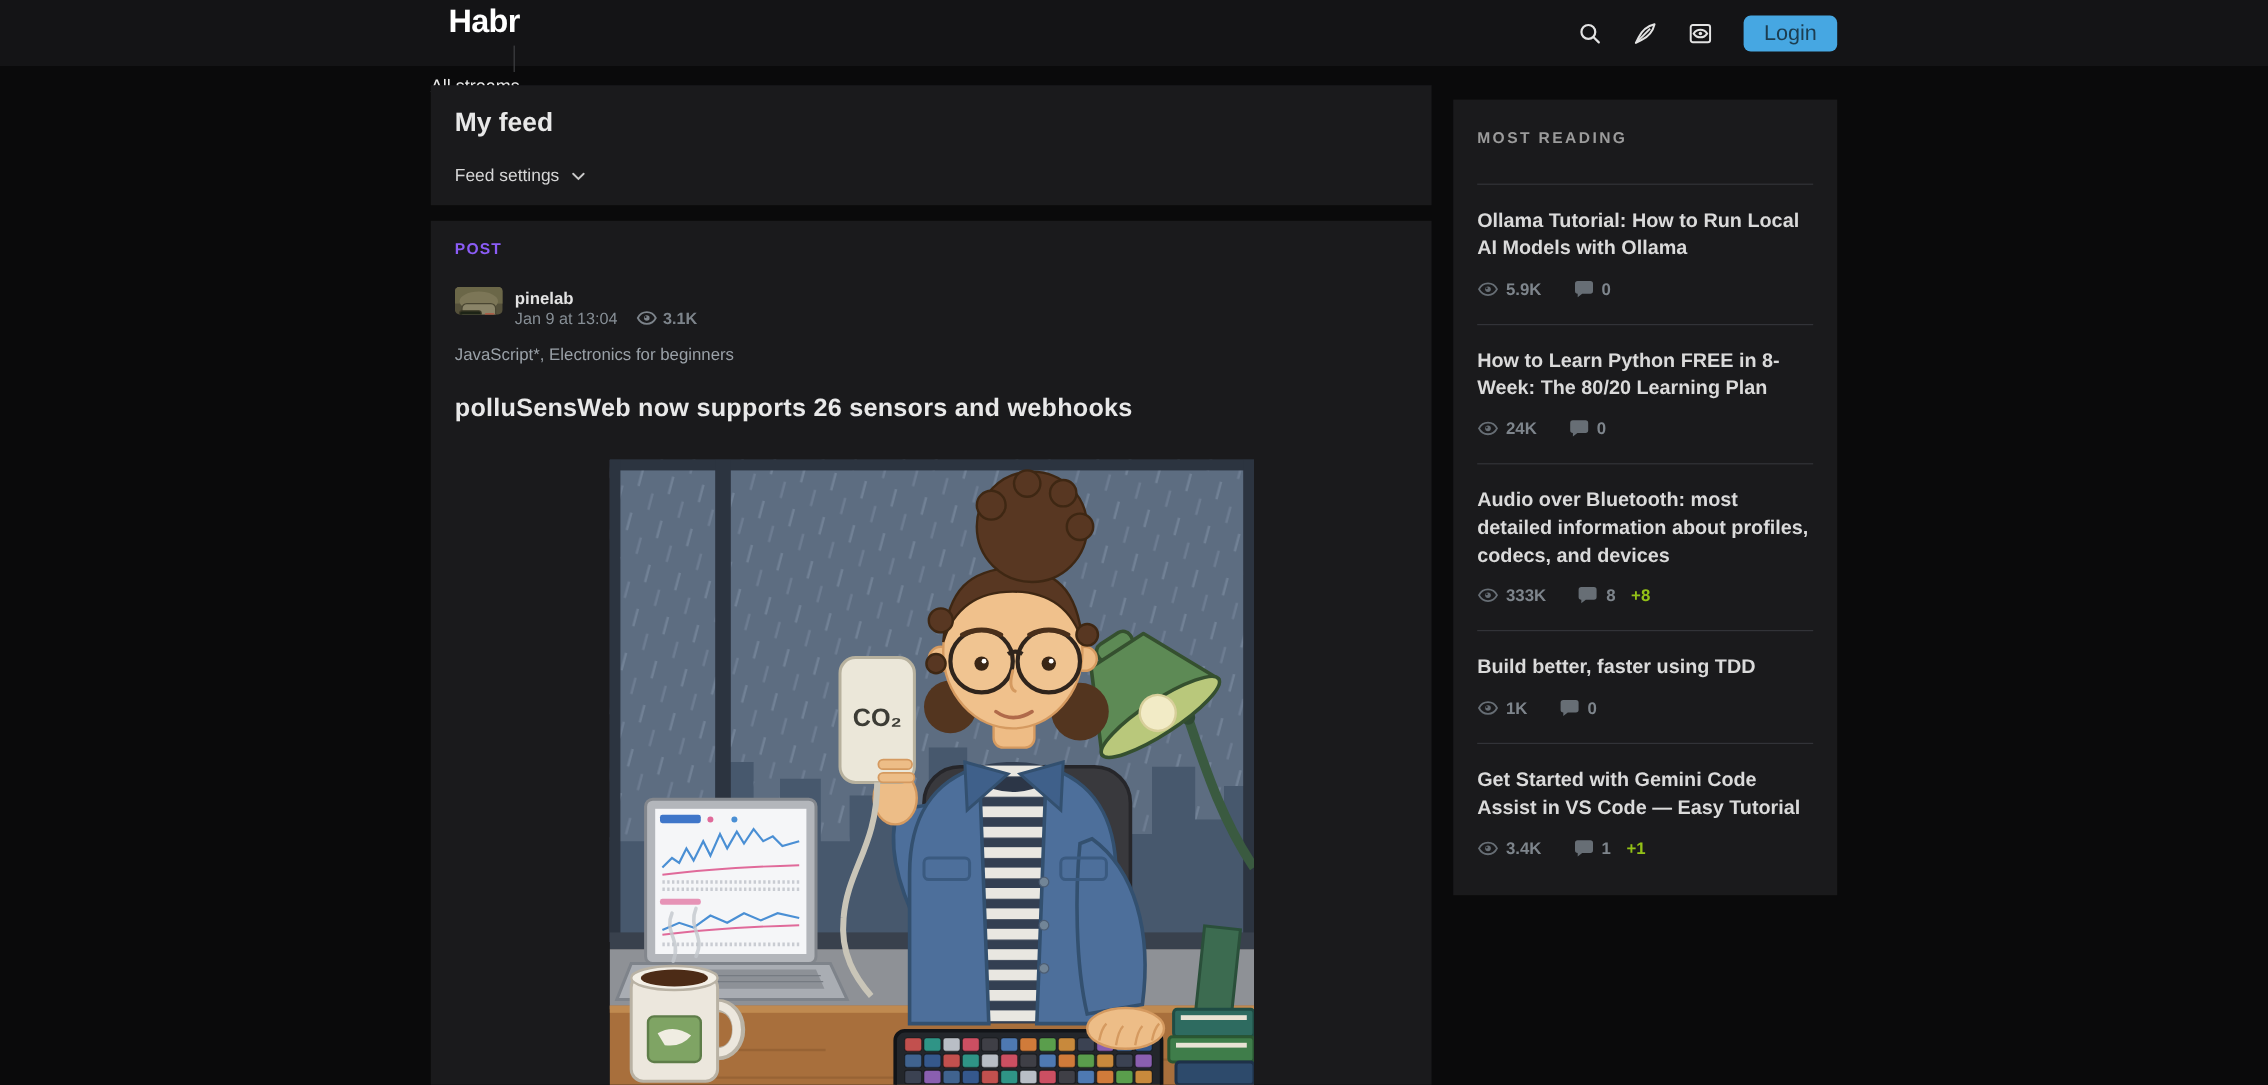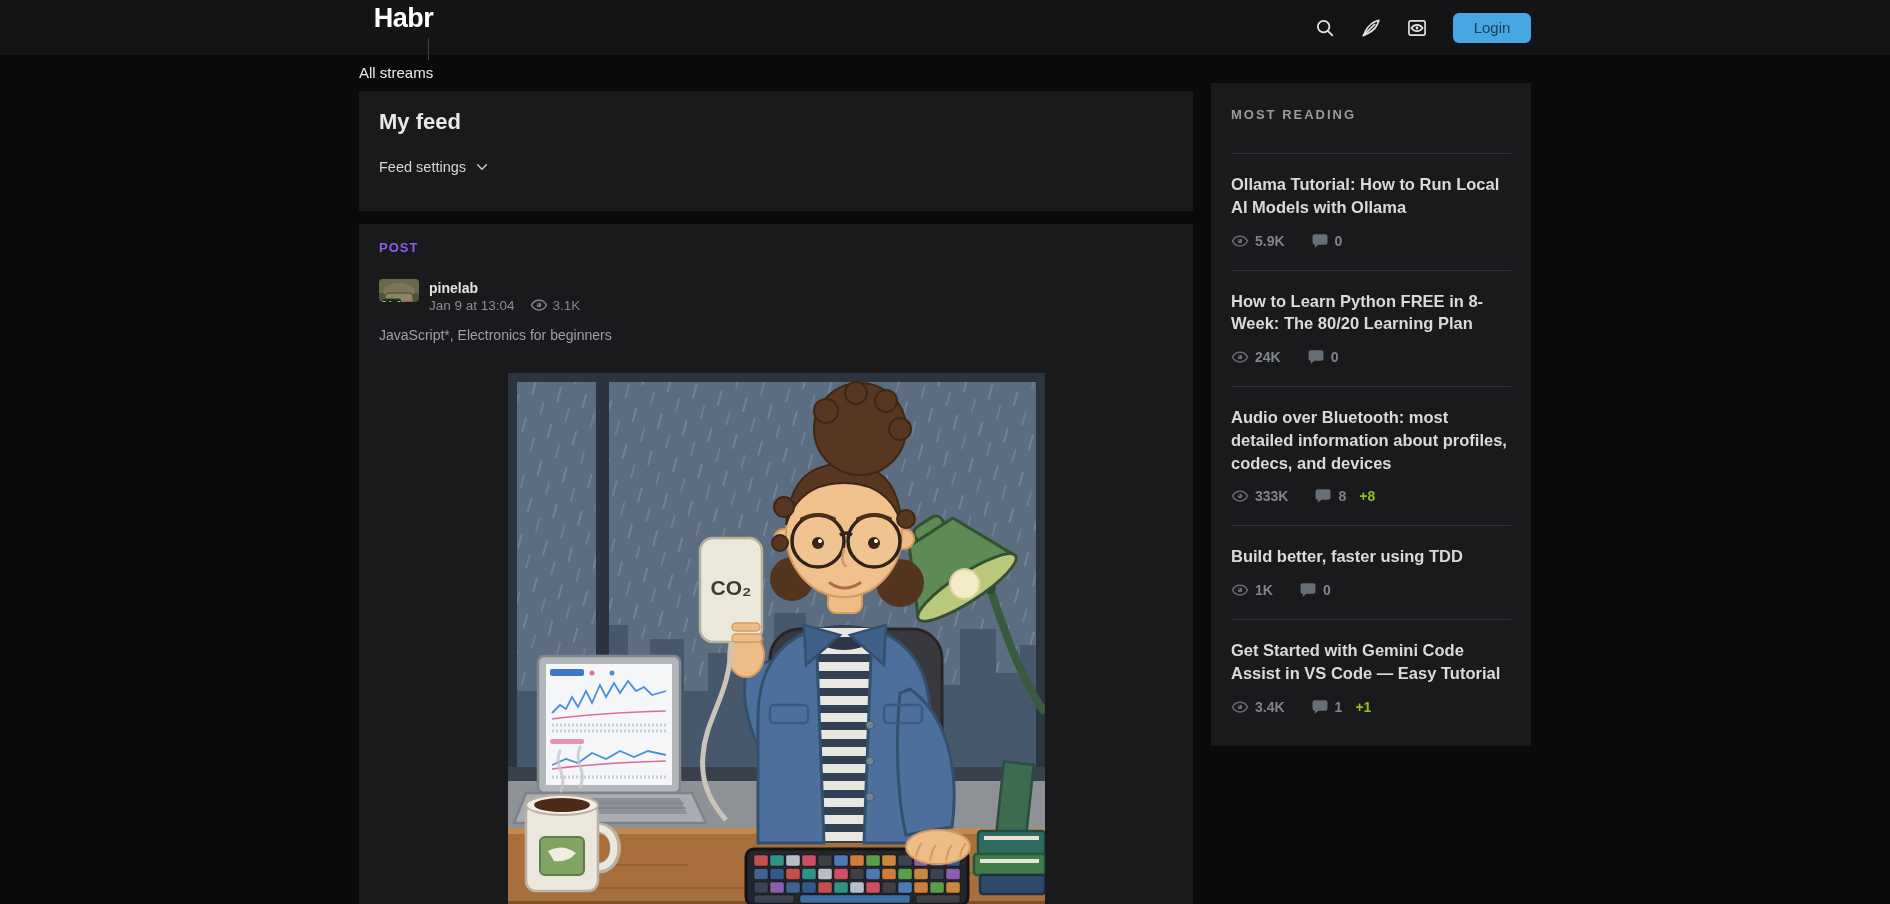--- a/index.html
+++ b/index.html
@@ -22,46 +22,46 @@
   .vsep { width:1px; height:22px; background:#3f4043; margin:0 4px; }
   .stream-link { font-size:15px; color:#eaeaea; text-decoration:none; cursor:pointer; }
   .tb-right { display:flex; align-items:center; gap:10px; }
   .icon-btn {
     width:36px; height:36px; background:none; border:none; cursor:pointer;
     display:flex; align-items:center; justify-content:center; color:#e3e3e3;
   }
   .icon-btn svg { width:22px; height:22px; }
   .login-btn {
     width:78px; height:30px; margin-left:8px; border:none; border-radius:6px;
-    background:#46a7e2; color:#1c3d50; font-size:15px; font-weight:400;
+    background:#46a7e2; color:#1c3d50; font-size:18px; font-weight:400;
     font-family:"Liberation Sans",sans-serif; cursor:pointer;
   }
   
   .content { width:1172px; margin:16px auto 0; display:flex; gap:18px; align-items:flex-start; }
   .col-main { width:834px; flex:0 0 834px; }
   .col-side { width:320px; flex:0 0 320px; margin-top:12px; }
   .card { background:#1a1a1c; }
   
-  .feed-card { padding:18px 20px 36px; margin-bottom:13px;margin-top:20px; }
+  .feed-card { padding:18px 20px 16px; margin-bottom:13px; }
   .feed-title { font-size:22px; font-weight:700; color:#e8e8e8; }
   .feed-settings {
     margin-top:24px; background:none; border:none; cursor:pointer;
     display:flex; align-items:center; gap:9px; color:#d6d6d6; font-size:14.5px;
     font-family:"Liberation Sans",sans-serif; padding:0;
   }
   .feed-settings svg { width:14px; height:14px; color:#c8c8c8; }
   
   .post-card { padding:16px 20px 40px; }
   .post-label { font-size:13px; font-weight:700; letter-spacing:1px; color:#8b5cf6; }
   .author-row { display:flex; gap:10px; margin-top:24px; }
   .avatar { width:40px; height:23px; border-radius:4px; overflow:hidden; flex:0 0 40px; cursor:pointer; }
   .author-col { display:flex; flex-direction:column; justify-content:flex-end; padding:1px 0; }
   .author-name { font-size:14px; font-weight:700; color:#e2e2e2; cursor:pointer; }
   .meta-row { display:flex; align-items:center; gap:7px; font-size:13.5px; color:#878f96; }
-  .meta-views { display:flex; align-items:center; gap:5px; margin-left:8px; color:#7d848b; font-weight:400; }
+  .meta-views { display:flex; align-items:center; gap:5px; margin-left:8px; color:#7d848b; font-weight:700; }
   .meta-views svg { width:18px; height:18px; }
   .hubs { margin-top:12px; font-size:14px; color:#9aa1a8; cursor:pointer; }
   .post-title { margin-top:26px; font-size:21px; font-weight:700; color:#e8e8e8; letter-spacing:0.2px; }
   .post-figure { margin:30px auto 0; width:537px; cursor:pointer; }
   .post-figure svg { display:block; }
   
   .side-card { padding:24px 20px 10px; }
   .side-header {
     font-size:13px; font-weight:700; letter-spacing:2px; color:#9b9b9b;
     padding-bottom:31px; border-bottom:1px solid #323338;
@@ -160,20 +160,21 @@
                 <circle cx="10.7" cy="10.9" r="1.1" fill="#1a1a1c"></circle>
               </svg>
               <span>3.1K</span>
             </span>
           </div>
         </div>
       </div>
 
       <div class="hubs">JavaScript*,  Electronics for beginners</div>
 
+      <h2 class="post-title">polluSensWeb now supports 26 sensors and webhooks</h2>
 
       <figure class="post-figure">
 
         <svg viewBox="0 0 537 537" width="537" height="537">
           <defs>
             <pattern id="rain" width="26" height="38" patternUnits="userSpaceOnUse" patternTransform="rotate(15)">
               <line x1="3" y1="0" x2="3" y2="15" stroke="#8b9bb0" stroke-width="2" opacity="0.45"></line>
               <line x1="16" y1="18" x2="16" y2="32" stroke="#8b9bb0" stroke-width="2" opacity="0.35"></line>
             </pattern>
             <pattern id="stripes" width="12" height="17" patternUnits="userSpaceOnUse">

